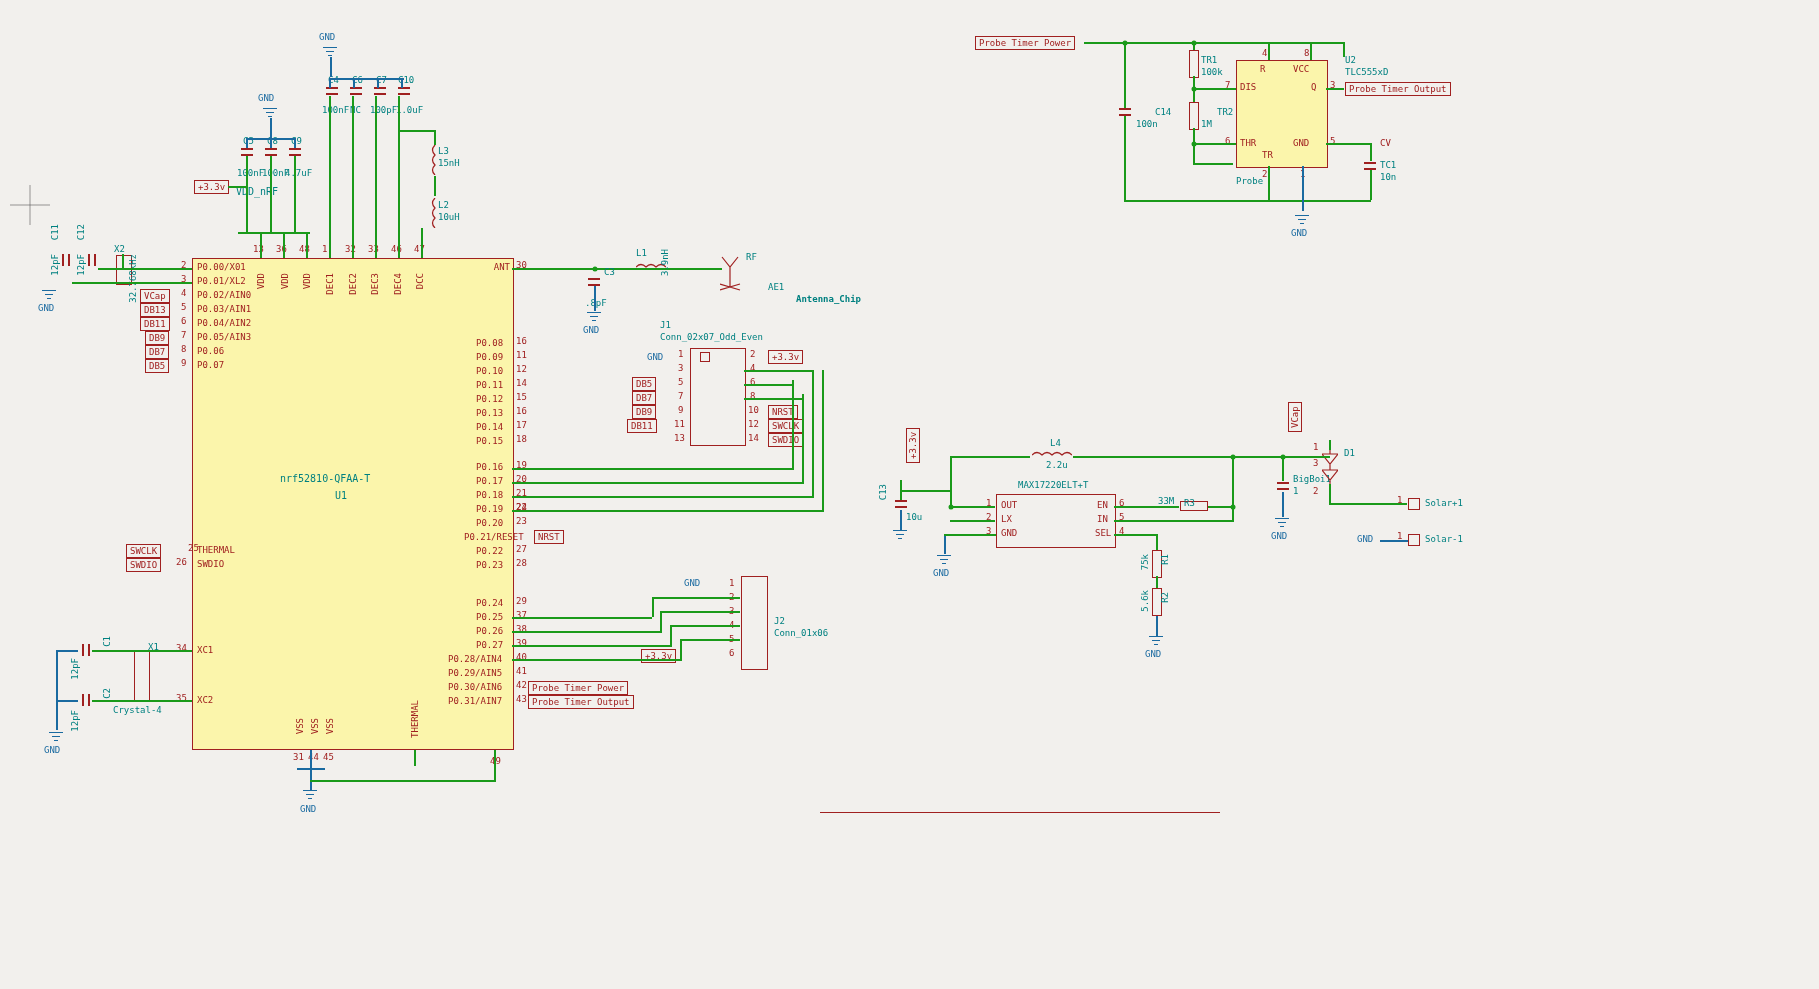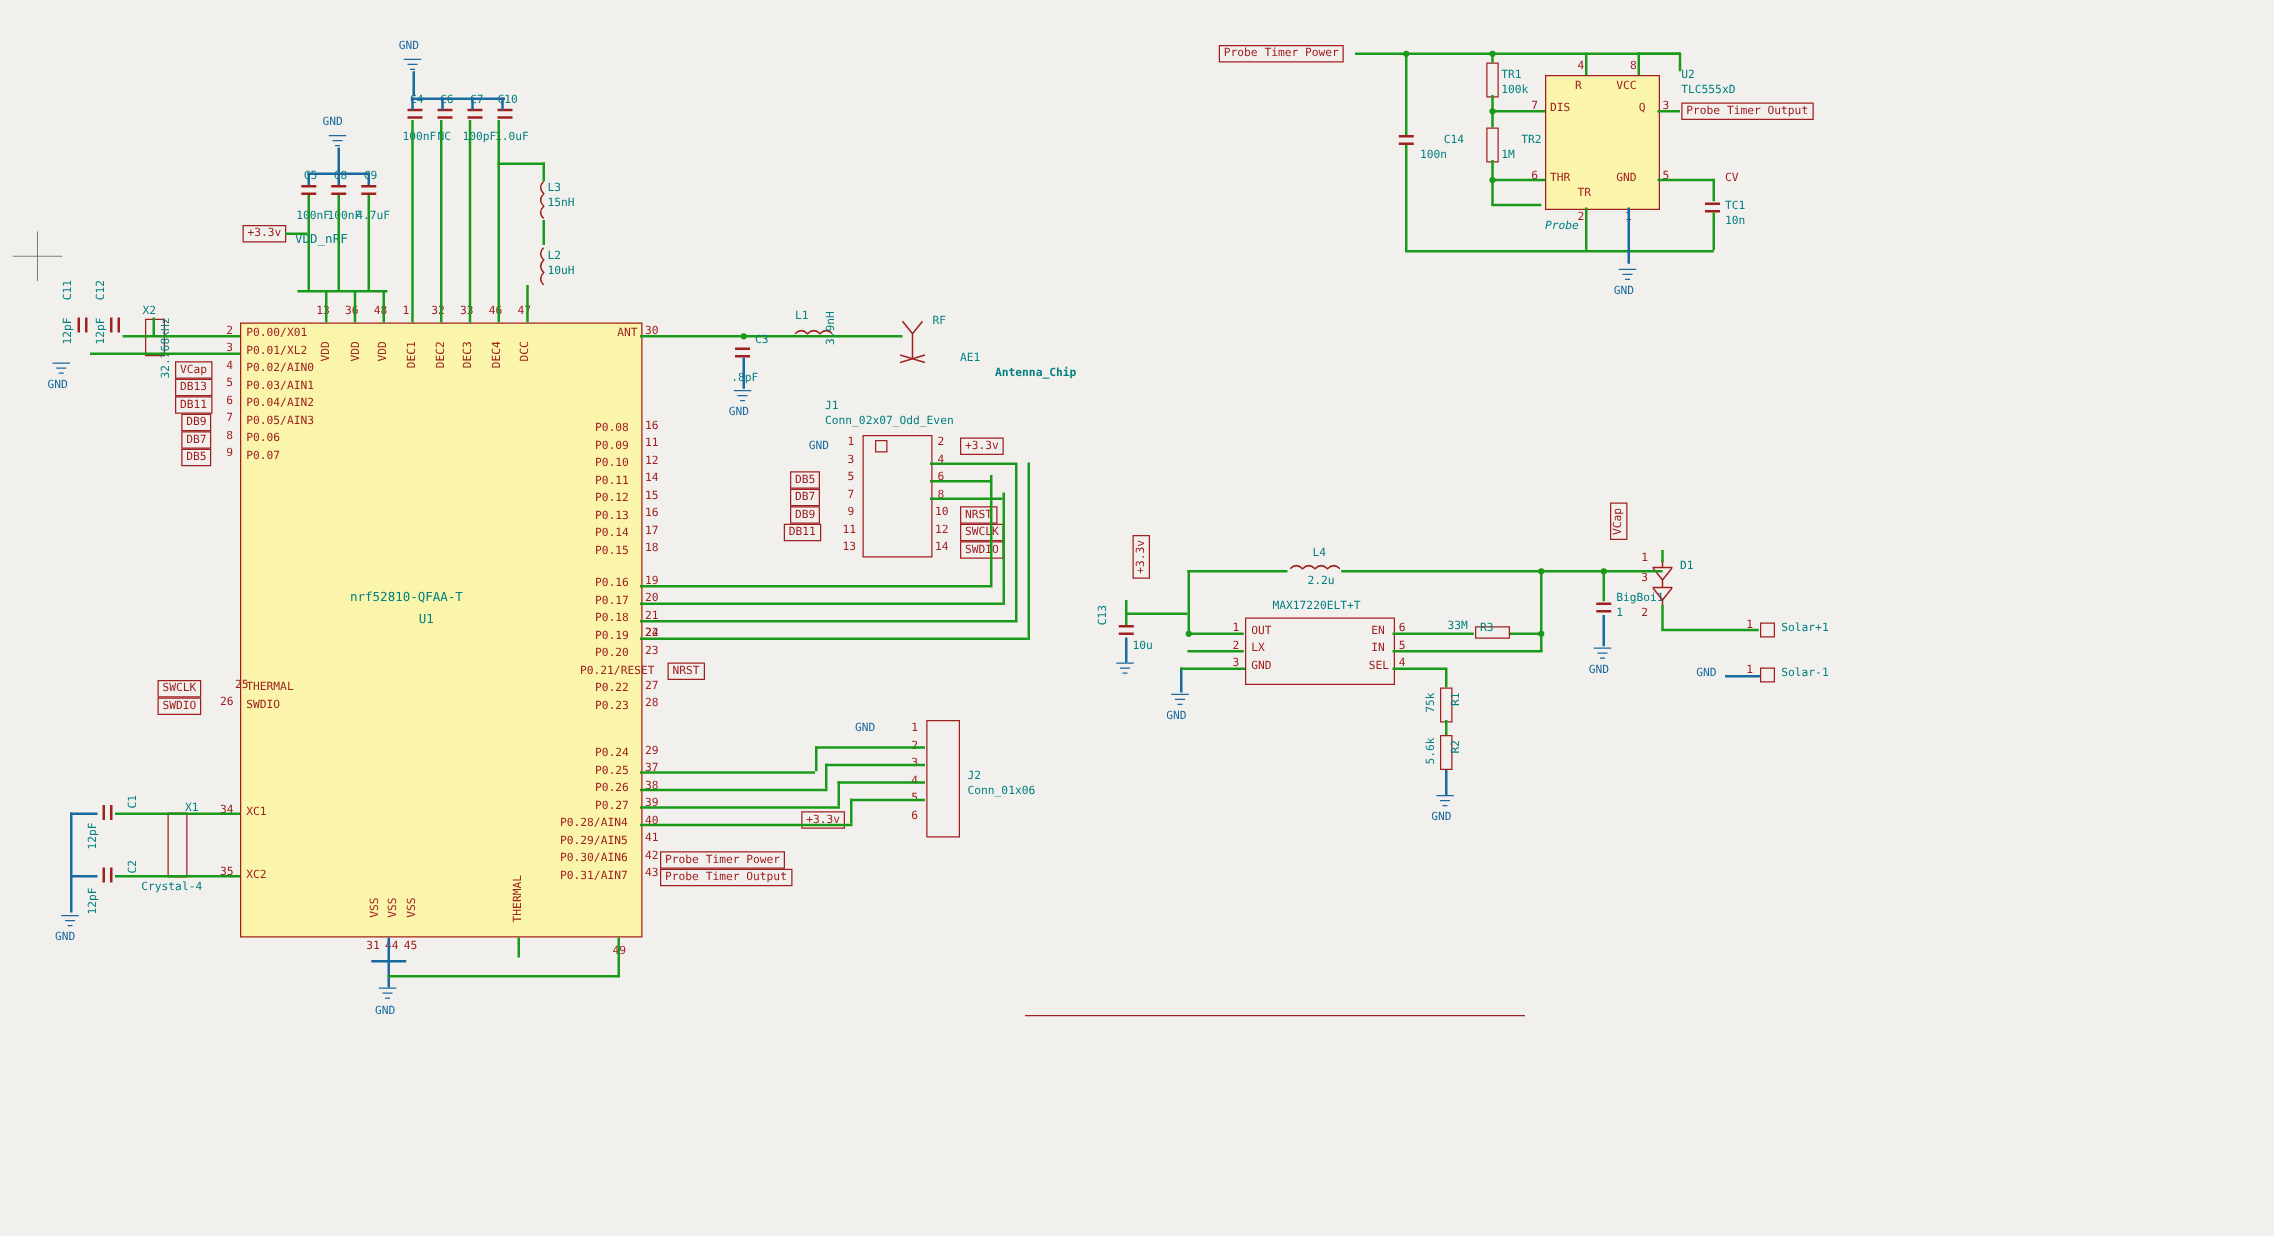--- a/index.html
+++ b/index.html
@@ -565,21 +565,21 @@
 <div class="wire v" style="left:1268px; top:166px; height:34px;"></div>
 <div class="wire h" style="left:1124px; top:200px; width:247px;"></div>
 <div class="wire v" style="left:1124px; top:116px; height:85px;"></div>
 <div class="wire v" style="left:1370px; top:170px; height:30px;"></div>
 <div class="pwr v" style="left:1302px; top:166px; height:45px;"></div>
 <div class="gnd" style="left:1295px; top:215px;">
       <div class="t3"></div>
     </div>
 <div class="pwrflag" style="left:1291px; top:228px;">GND</div>
 
-<div class="txt small" style="left:1236px; top:176px;font-style:italic;">Probe</div>
+<div class="txt small" style="left:1236px; top:176px;">Probe</div>
 <div class="wire h" style="left:1193px; top:163px; width:40px;"></div>
 
 <div class="netlabel" style="left:975px; top:36px;">Probe Timer Power</div>
 <div class="netlabel" style="left:1345px; top:82px;">Probe Timer Output</div>
 
 <div class="box" style="left:996px; top:494px; width:118px; height:52px; background:transparent;"></div>
 <div class="txt small" style="left:1018px; top:480px;">MAX17220ELT+T</div>
 <div class="txt brown small" style="left:1001px; top:500px;">OUT</div>
 <div class="txt brown small" style="left:1001px; top:514px;">LX</div>
 <div class="txt brown small" style="left:1001px; top:528px;">GND</div>

